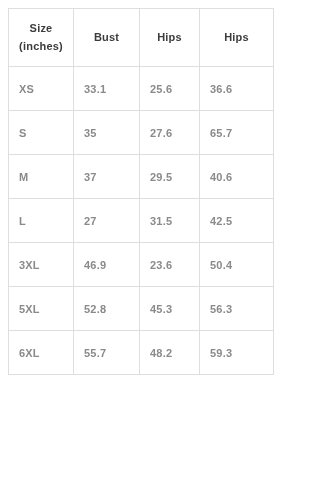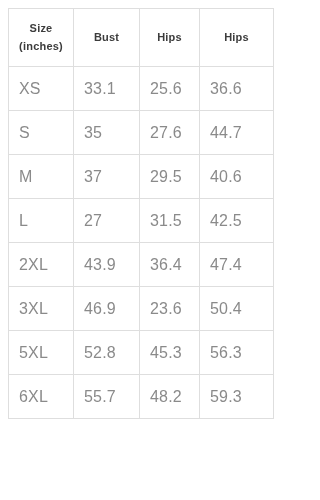--- a/index.html
+++ b/index.html
@@ -47,22 +47,22 @@
     letter-spacing: 0.2px;
   }
   table.size-chart thead th .hdr-line {
     display: block;
   }
   table.size-chart tbody td {
     height: 43px;
     padding: 0 0 0 10px;
     text-align: left;
     vertical-align: middle;
-    font-size: 16px;
-    font-weight: normal;
+    font-size: 11px;
+    font-weight: bold;
     color: #8a8a8a;
     letter-spacing: 0.2px;
     white-space: nowrap;
   }
 </style>
 </head>
 <body>
 
 <div id="size-chart-wrap">
   <table class="size-chart">
@@ -93,39 +93,33 @@
       <tr>
         <td>XS</td>
         <td>33.1</td>
         <td>25.6</td>
         <td>36.6</td>
       </tr>
       <tr>
         <td>S</td>
         <td>35</td>
         <td>27.6</td>
-        <td>44.7</td>
+        <td>65.7</td>
       </tr>
       <tr>
         <td>M</td>
         <td>37</td>
         <td>29.5</td>
         <td>40.6</td>
       </tr>
       <tr>
         <td>L</td>
         <td>27</td>
         <td>31.5</td>
         <td>42.5</td>
-      </tr>
-      <tr>
-        <td>2XL</td>
-        <td>43.9</td>
-        <td>36.4</td>
-        <td>47.4</td>
       </tr>
       <tr>
         <td>3XL</td>
         <td>46.9</td>
         <td>23.6</td>
         <td>50.4</td>
       </tr>
       <tr>
         <td>5XL</td>
         <td>52.8</td>

